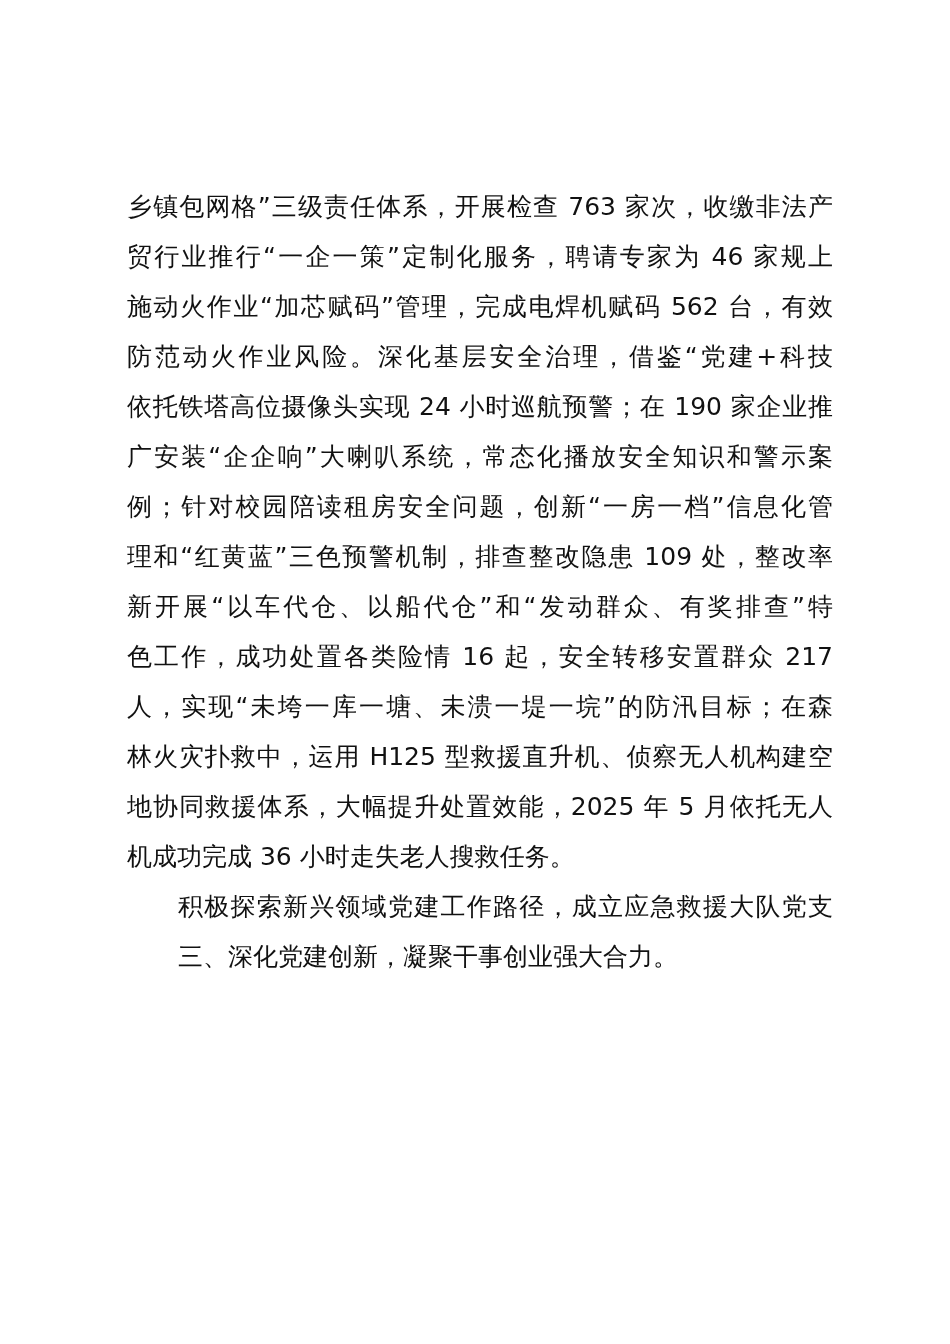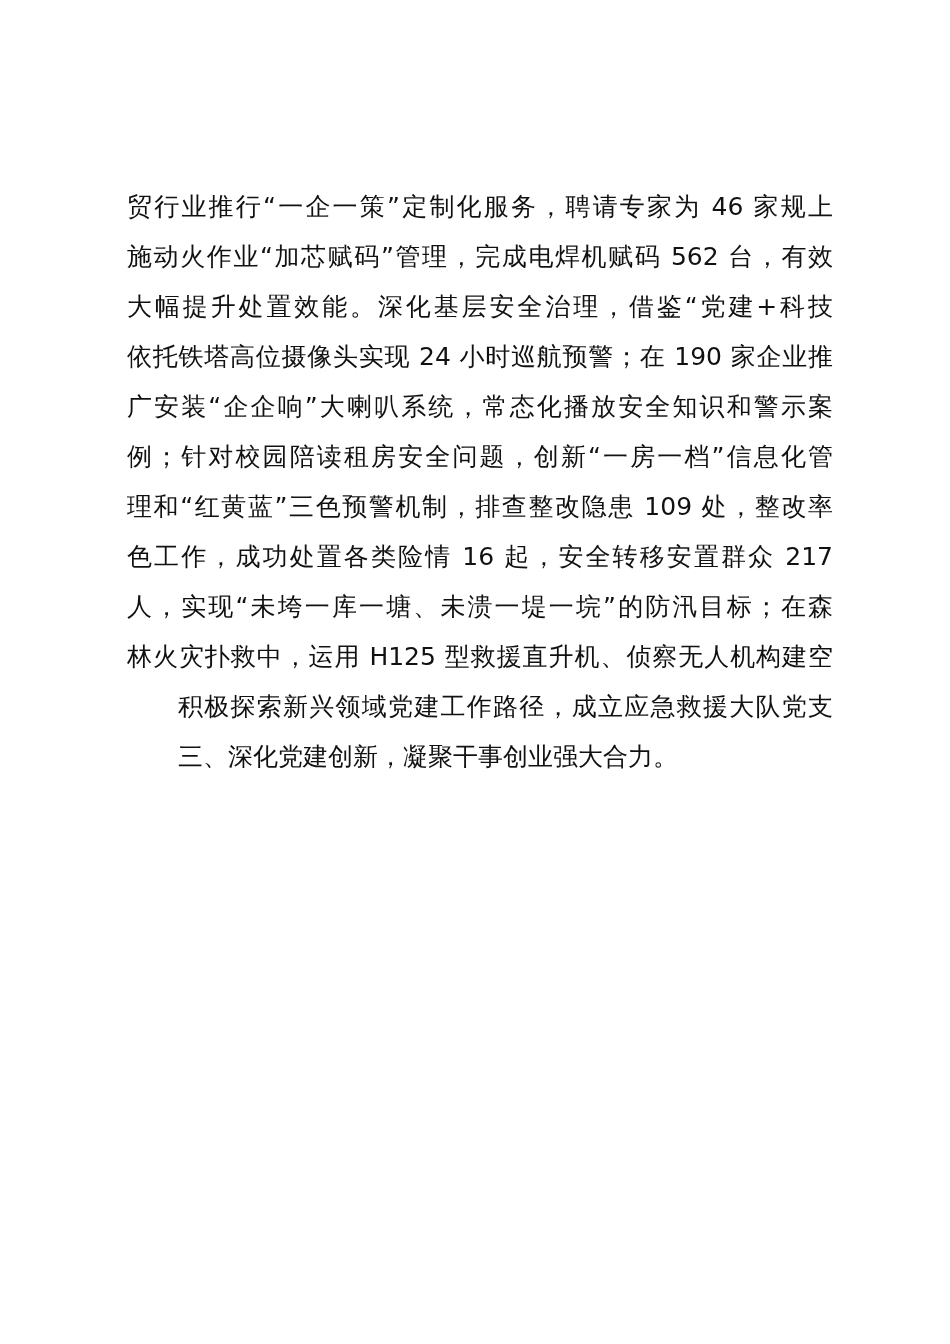--- a/index.html
+++ b/index.html
@@ -49,30 +49,34 @@
       text-align-last: left;
     }
   </style>
 </head>
 <body>
 
 <div class="page">
   <div class="content">
 
     <div>
+      <span class="line">乡镇包网格”三级责任体系，开展检查 763 家次，收缴非法产</span>
       <span class="line">贸行业推行“一企一策”定制化服务，聘请专家为 46 家规上</span>
       <span class="line">施动火作业“加芯赋码”管理，完成电焊机赋码 562 台，有效</span>
-      <span class="line">大幅提升处置效能。深化基层安全治理，借鉴“党建+科技</span>
+      <span class="line">防范动火作业风险。深化基层安全治理，借鉴“党建+科技</span>
       <span class="line">依托铁塔高位摄像头实现 24 小时巡航预警；在 190 家企业推</span>
       <span class="line">广安装“企企响”大喇叭系统，常态化播放安全知识和警示案</span>
       <span class="line">例；针对校园陪读租房安全问题，创新“一房一档”信息化管</span>
       <span class="line">理和“红黄蓝”三色预警机制，排查整改隐患 109 处，整改率</span>
+      <span class="line">新开展“以车代仓、以船代仓”和“发动群众、有奖排查”特</span>
       <span class="line">色工作，成功处置各类险情 16 起，安全转移安置群众 217</span>
       <span class="line">人，实现“未垮一库一塘、未溃一堤一垸”的防汛目标；在森</span>
       <span class="line">林火灾扑救中，运用 H125 型救援直升机、侦察无人机构建空</span>
+      <span class="line">地协同救援体系，大幅提升处置效能，2025 年 5 月依托无人</span>
+      <span class="line last">机成功完成 36 小时走失老人搜救任务。</span>
     </div>
 
     <div>
       <span class="line indent">积极探索新兴领域党建工作路径，成立应急救援大队党支</span>
     </div>
 
     <div>
       <span class="line last indent heading-line">三、深化党建创新，凝聚干事创业强大合力。</span>
     </div>
 

